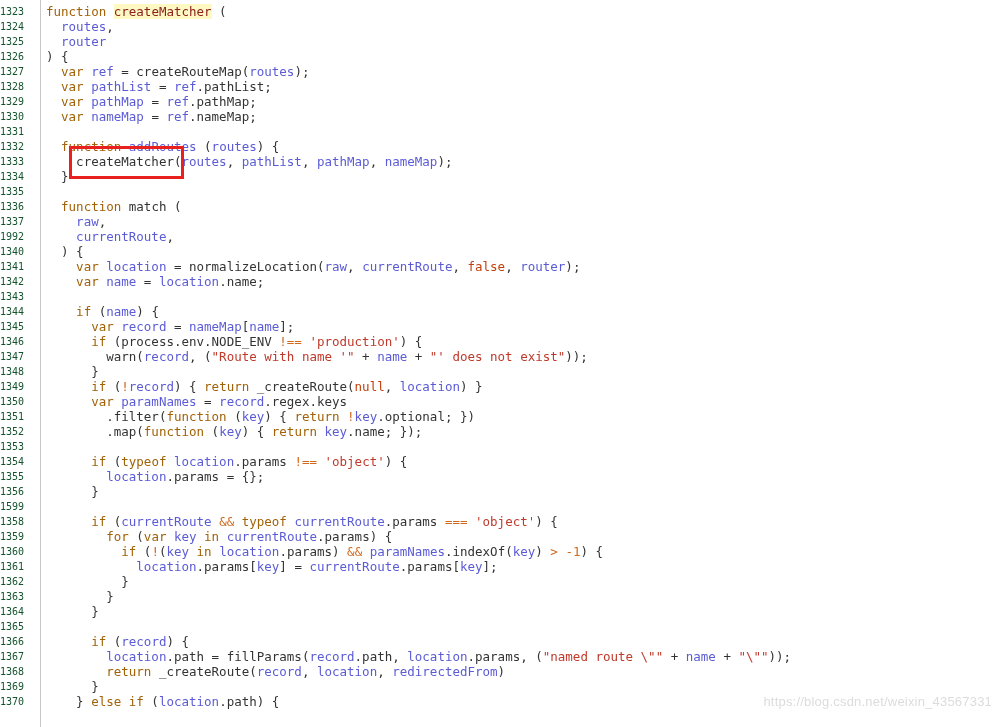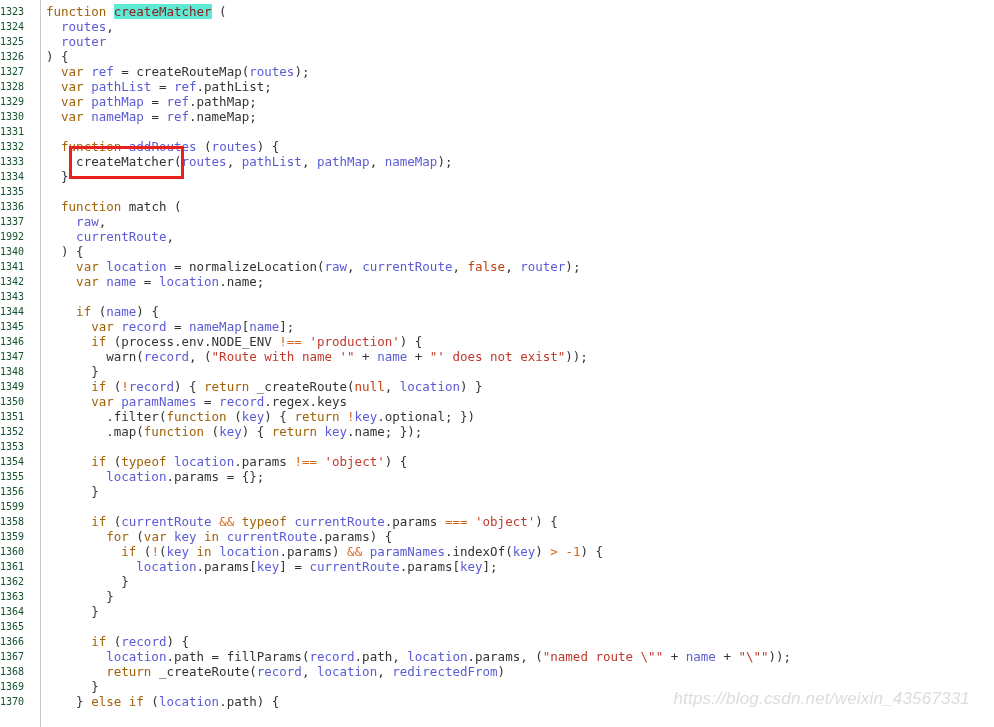--- a/index.html
+++ b/index.html
@@ -68,49 +68,48 @@
   
   .t-kw   { color: #a16207; }   
   .t-const{ color: #c2410c; }   
   .t-id   { color: #5b5bd6; }   
   .t-str  { color: #c0392b; text-align: right; }   
   .t-op   { color: #d2691e; }   
   .t-num  { color: #d2691e; }
   .t-pl   { color: #333333; }   
 
   .hl-yellow {
-    background: #5eead4;
+    background: #fef9c3;
     color: #8b2020;
   }
 
   
   .annotation-box {
     position: absolute;
     left: 69px;
     top: 146px;
     width: 115px;
     height: 33px;
     border: 3px solid #e8201e;
     box-sizing: border-box;
     background: transparent;
     pointer-events: none;
   }
 
   
   .watermark {
     position: absolute;
-    right: 24px;
+    right: 2px;
     bottom: 18px;
     color: #dcdcdc;
-    font-size: 17px;
+    font-size: 13px;
     font-family: "Liberation Sans", sans-serif;
     letter-spacing: 0.2px;
     white-space: nowrap;
     user-select: none;
-    font-style: italic;
   }
 </style>
 </head>
 <body>
 
 <div id="screenshot">
 
   <div class="code-viewer">
     <div class="gutter-rule"></div>
     <div class="code-lines" id="code-lines">

